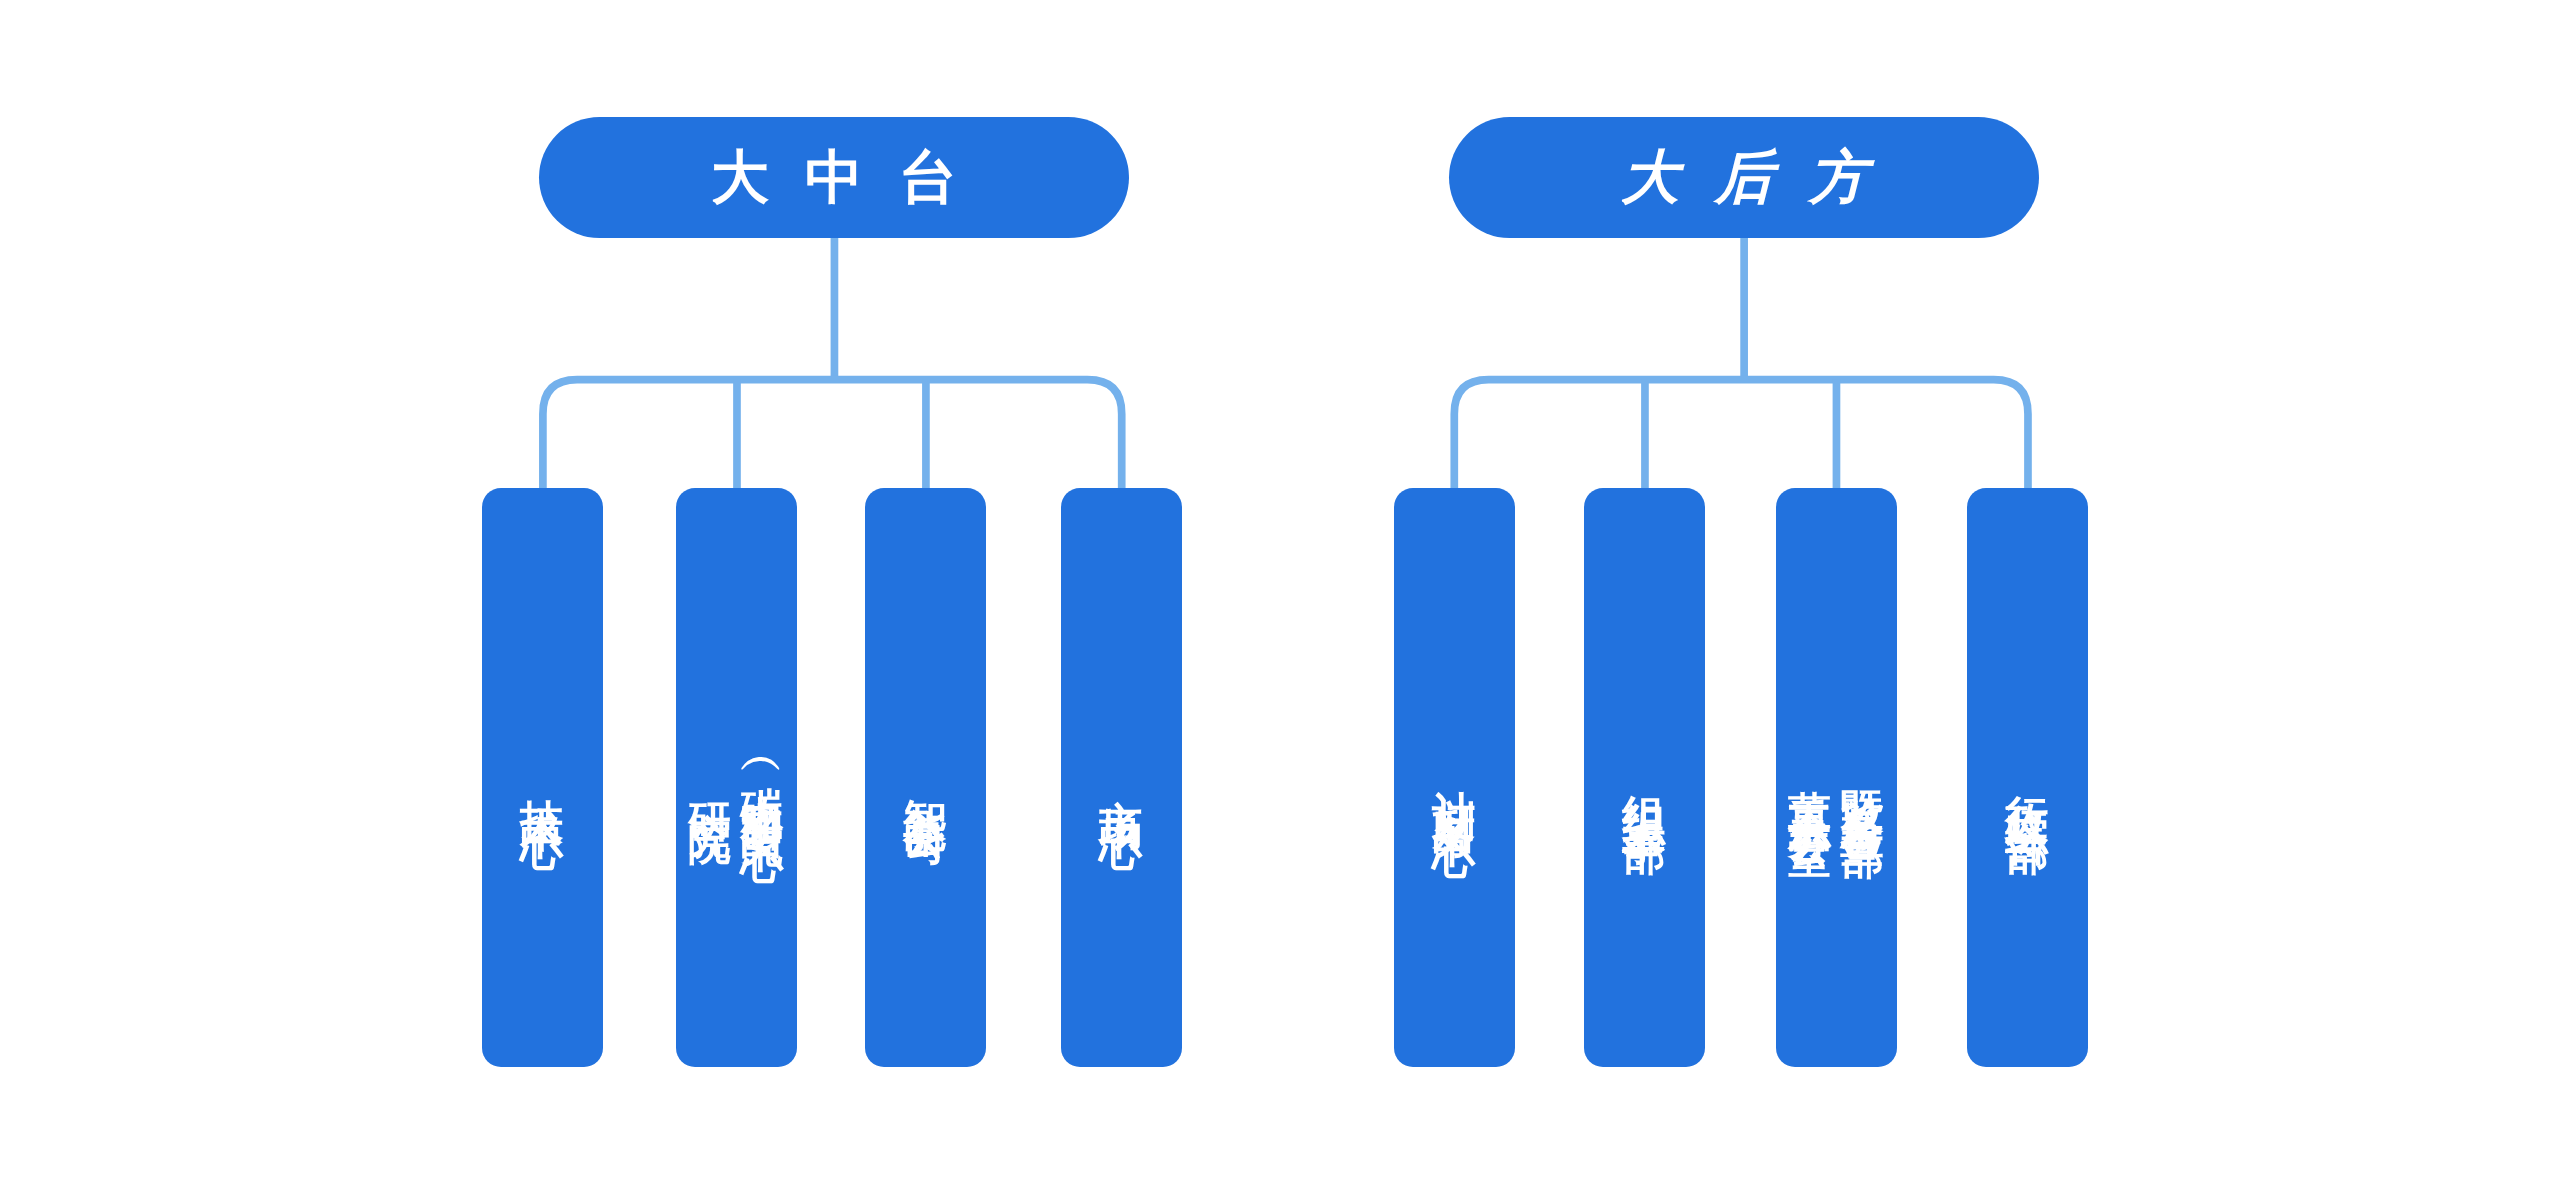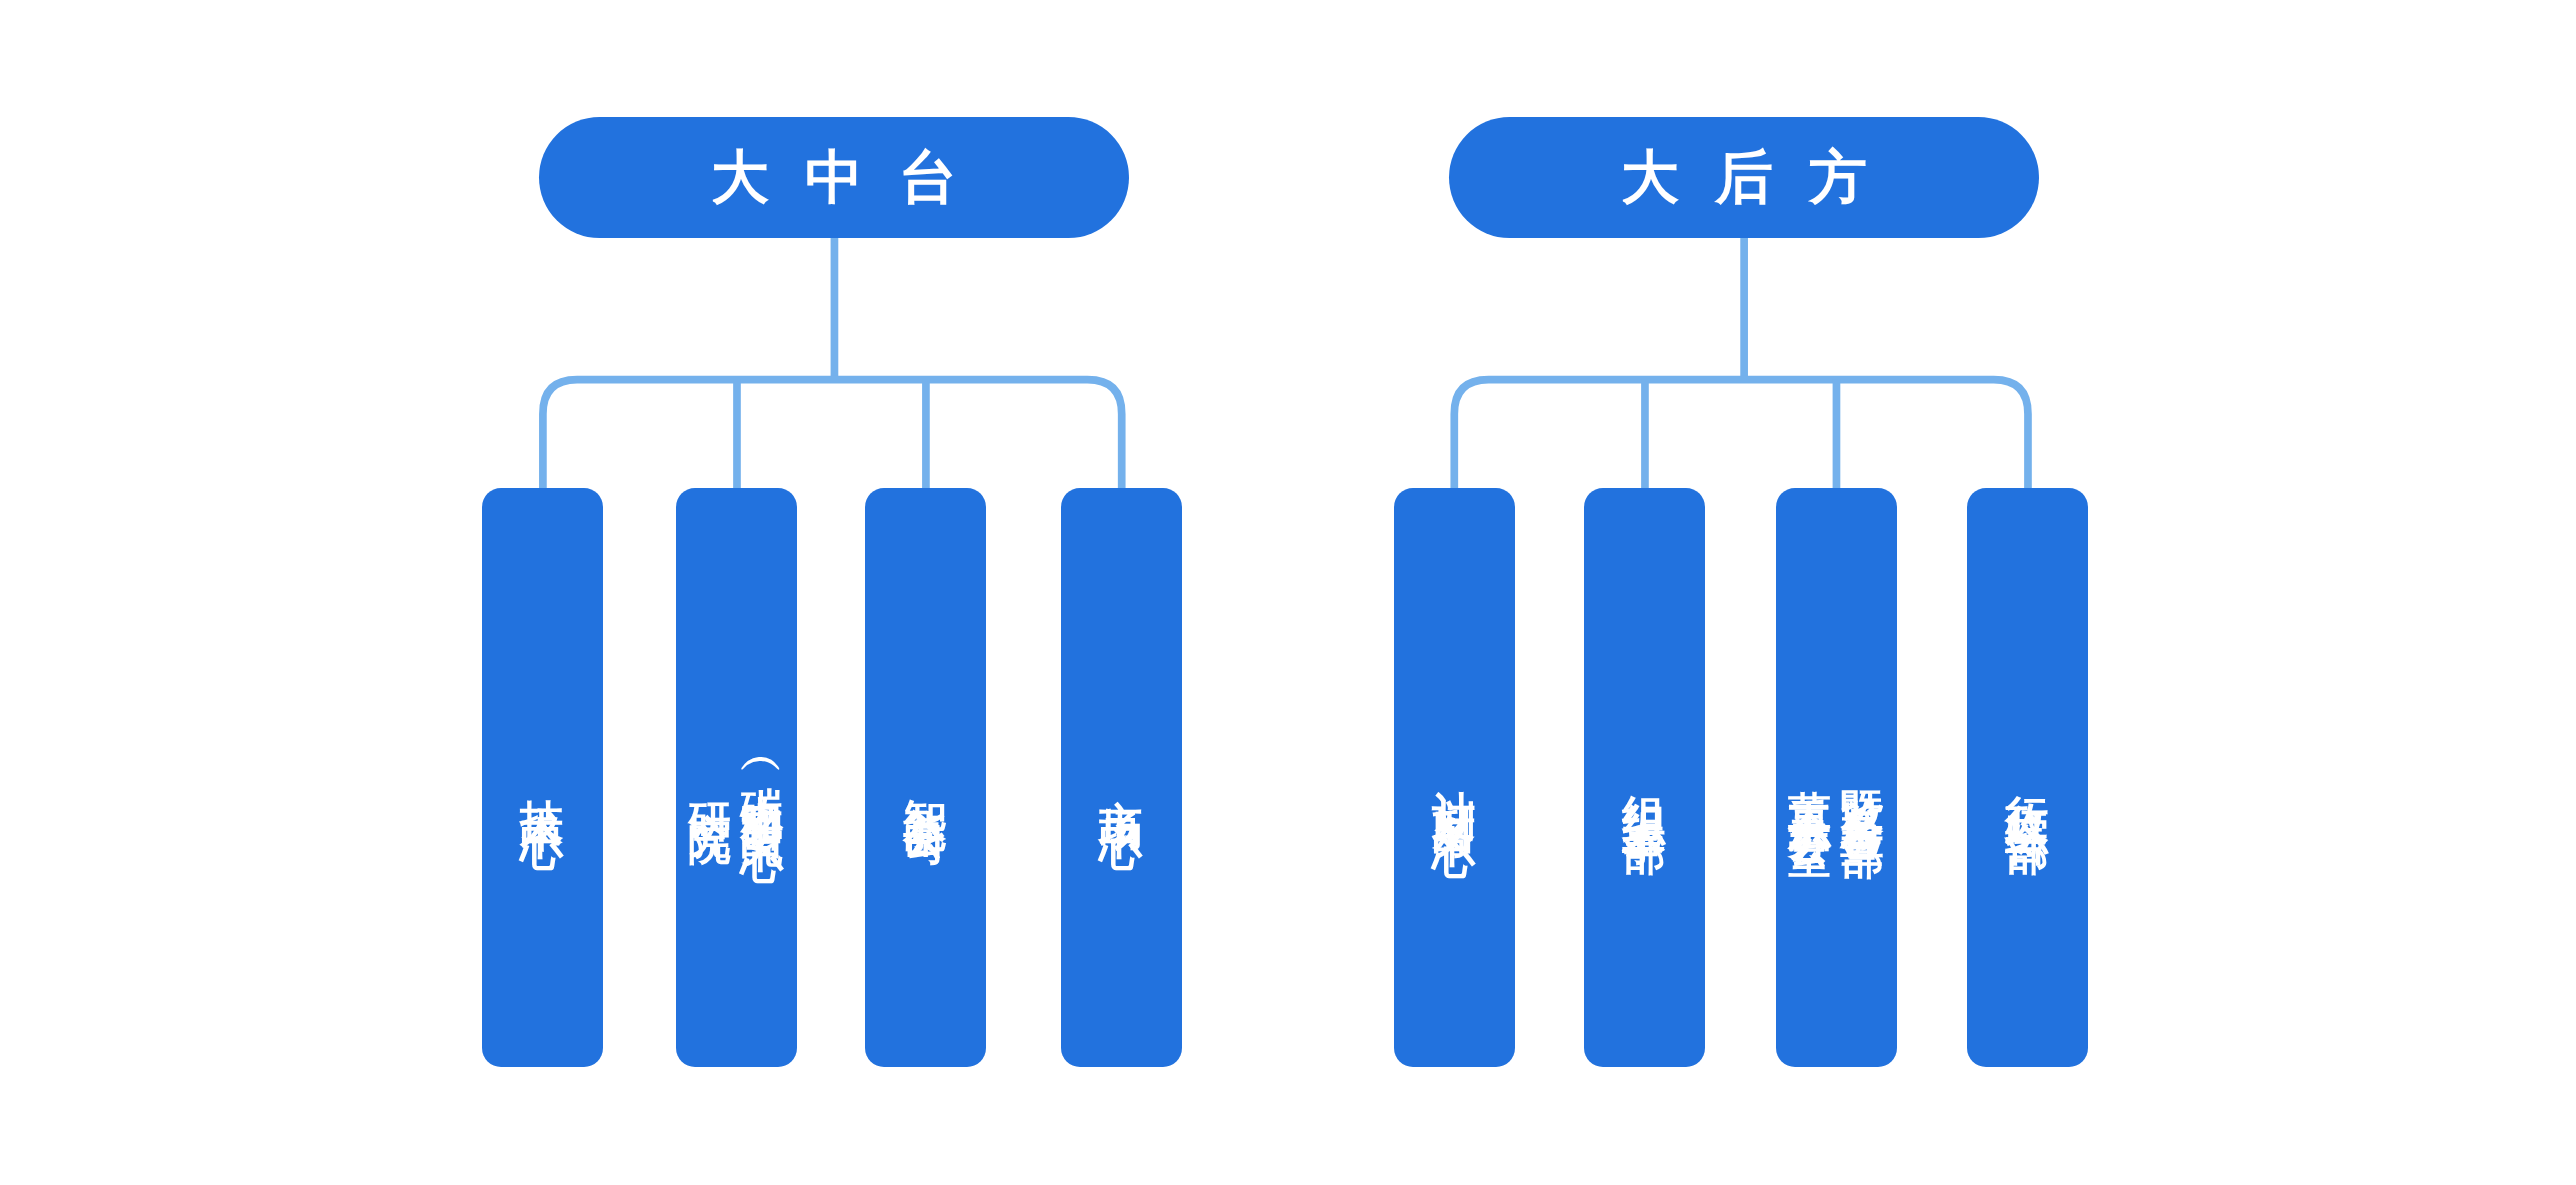--- a/index.html
+++ b/index.html
@@ -66,21 +66,21 @@
     white-space:pre-line;
     text-align:center;
     font-size:43px;
     font-weight:600;
     letter-spacing:8.5px;
     margin-bottom:-8.5px;
     line-height:1.22;
   }
   
   .pill.g1{left:539px;}
-  .pill.g2{left:1449px;}
+  .pill.g2{left:1449px;font-style:italic;}
   .c11{left:482px;}
   .c12{left:676px;}
   .c13{left:865px;}
   .c14{left:1061px;}
   .c21{left:1394px;}
   .c22{left:1584px;}
   .c23{left:1776px;}
   .c24{left:1967px;}
 </style>
 </head>

